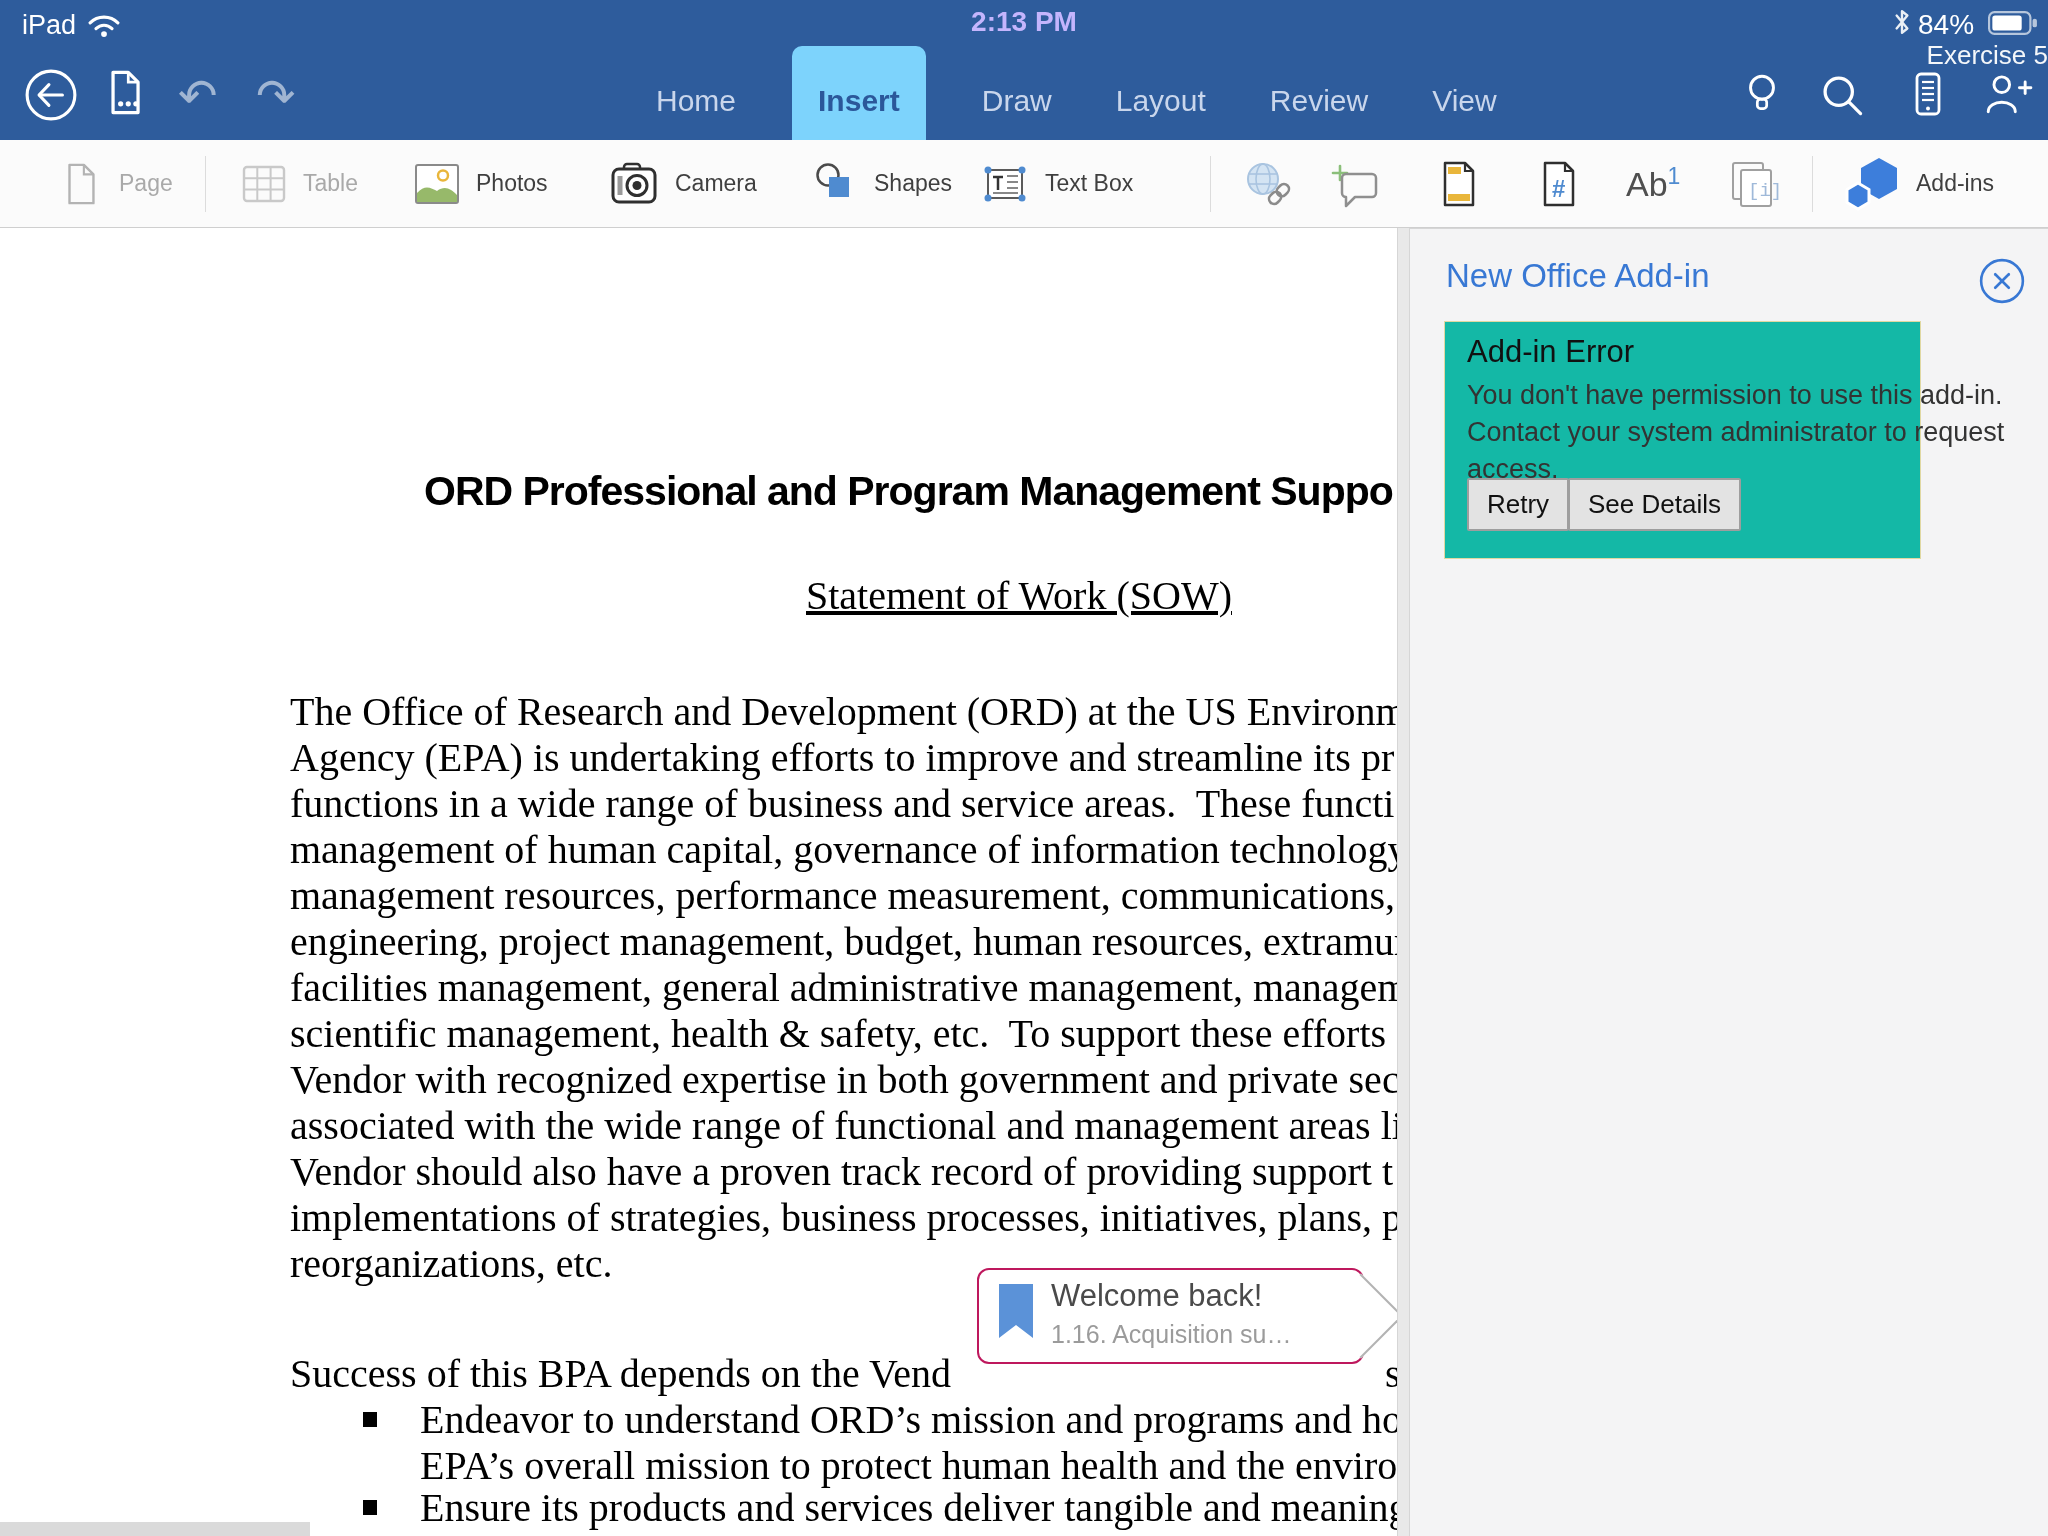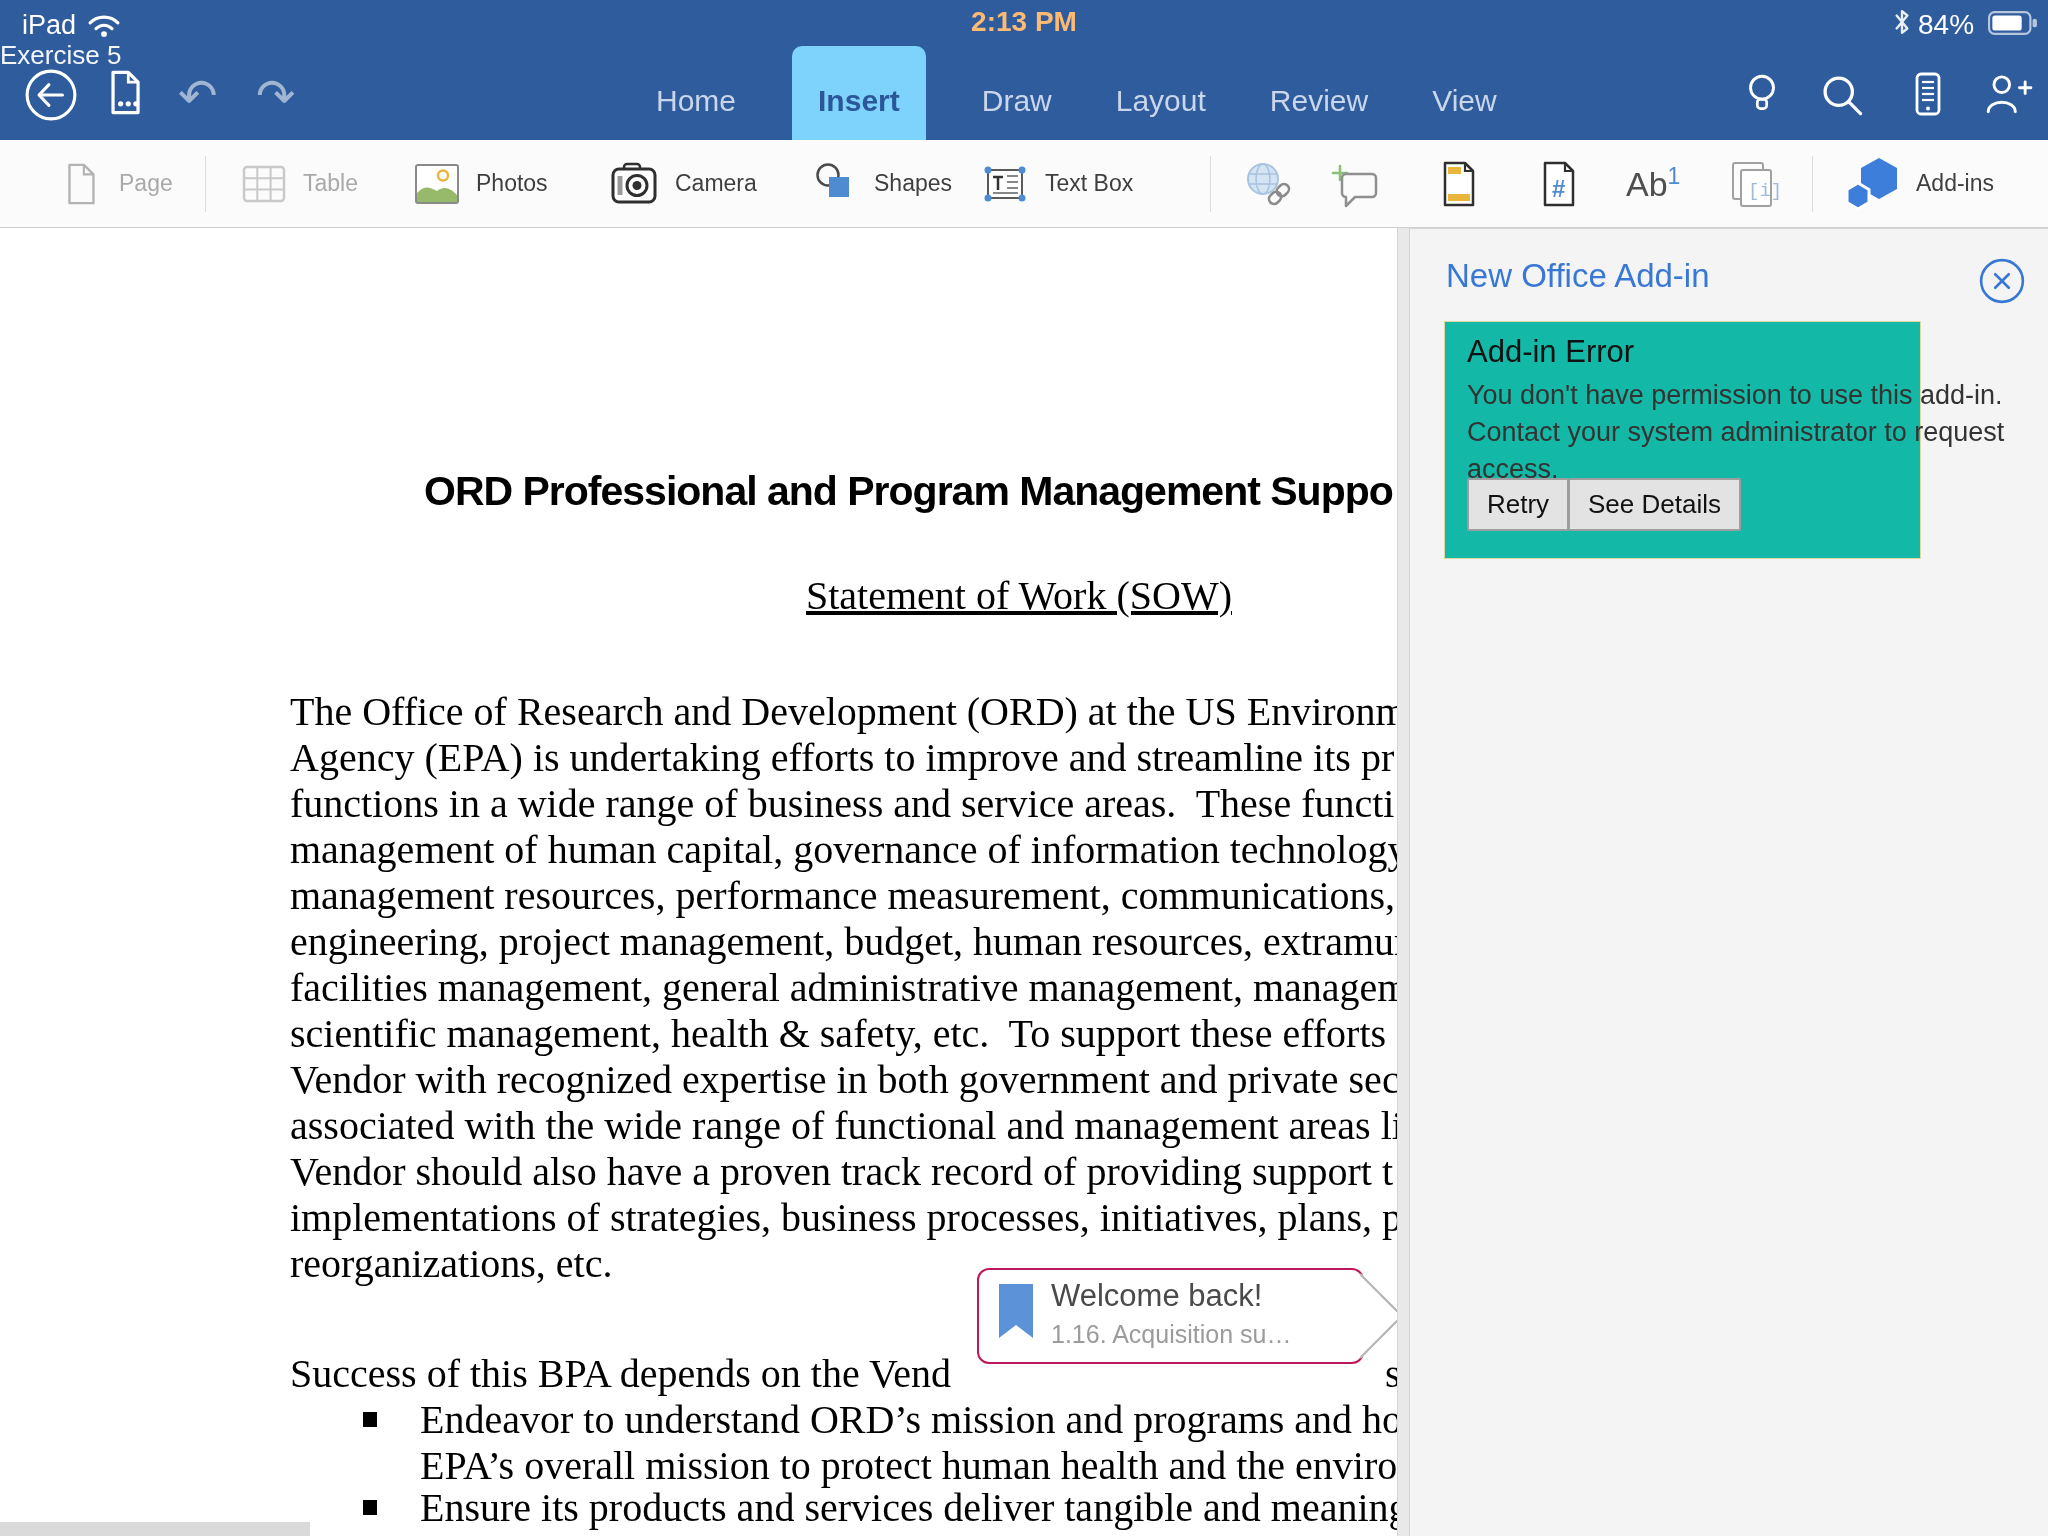--- a/index.html
+++ b/index.html
@@ -2,22 +2,22 @@
 <html><head>
 <meta charset="utf-8">
 <style>
   html,body{margin:0;padding:0;}
   body{width:2048px;height:1536px;position:relative;overflow:hidden;background:#fff;
        font-family:"Liberation Sans",sans-serif;-webkit-font-smoothing:antialiased;}
   .abs{position:absolute;}
   
   .hdr{left:0;top:0;width:2048px;height:140px;background:#2e5c9c;}
   .status-carrier{left:22px;top:10px;color:#fff;font-size:27px;}
-  .status-time{left:0;top:6px;width:2048px;text-align:center;color:#fdba74;font-size:28px;font-weight:bold;}
-  .doc-title{left:0;top:40px;width:2048px;text-align:left;color:rgba(255,255,255,.95);font-size:26px;}
+  .status-time{left:0;top:6px;width:2048px;text-align:center;color:#c4b5fd;font-size:28px;font-weight:bold;}
+  .doc-title{left:0;top:40px;width:2048px;text-align:right;color:rgba(255,255,255,.95);font-size:26px;}
   .status-batt-label{left:1918px;top:9px;color:#fff;font-size:28px;}
   
   .glyph{font-family:"DejaVu Sans",sans-serif;font-size:47px;color:rgba(255,255,255,.55);line-height:1;}
   
   .tabs{left:648px;top:62px;height:78px;display:flex;align-items:center;gap:48px;}
   .tab{font-size:30px;color:#c9d6ec;padding:0 8px;height:78px;display:flex;align-items:center;cursor:default;}
   .tab.active{background:#7dd3fc;border-radius:10px 10px 0 0;color:#2b579a;font-weight:bold;padding:16px 26px;}
   
   .toolbar{left:0;top:140px;width:2048px;height:88px;background:#fbfbfb;border-bottom:1px solid #cfcfcf;box-sizing:border-box;}
   .ti{position:absolute;top:0;height:87px;display:flex;align-items:center;gap:15px;}

